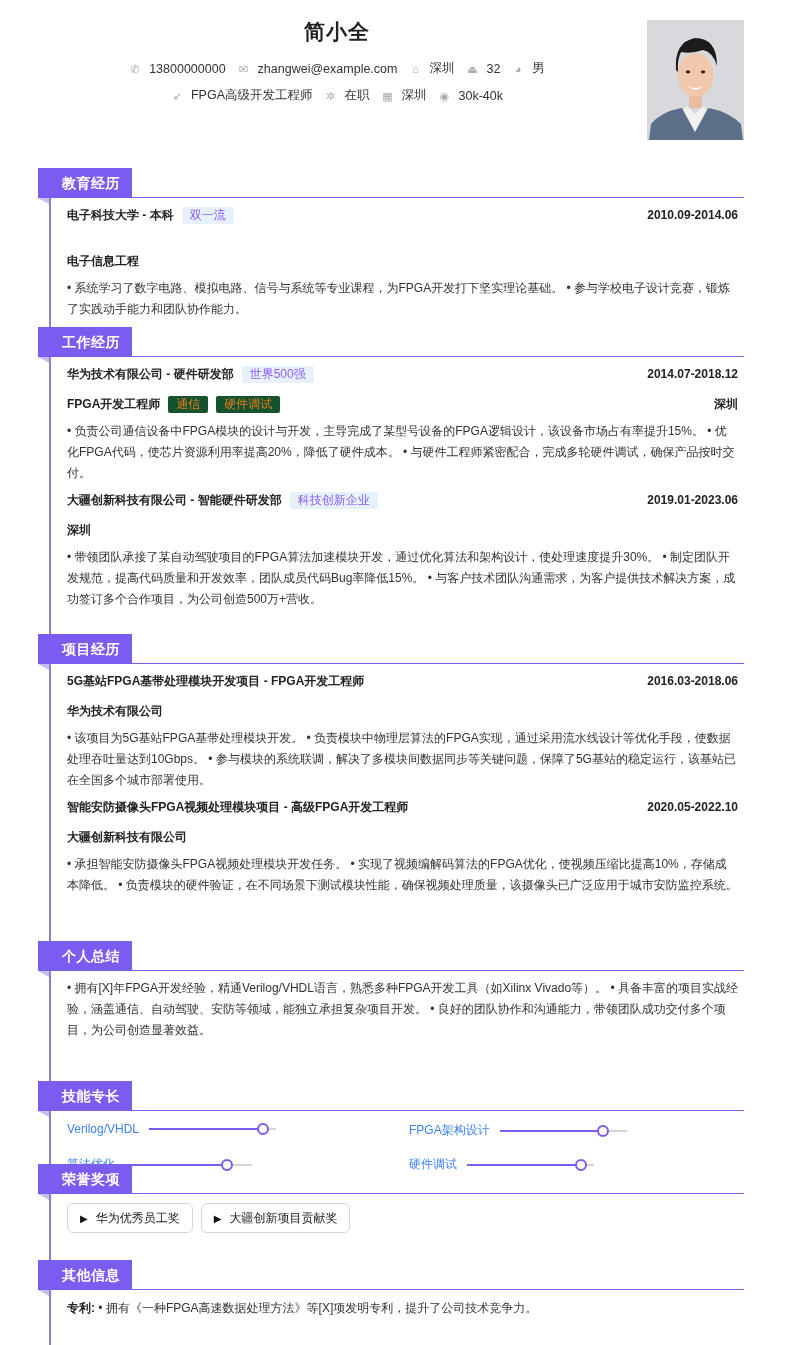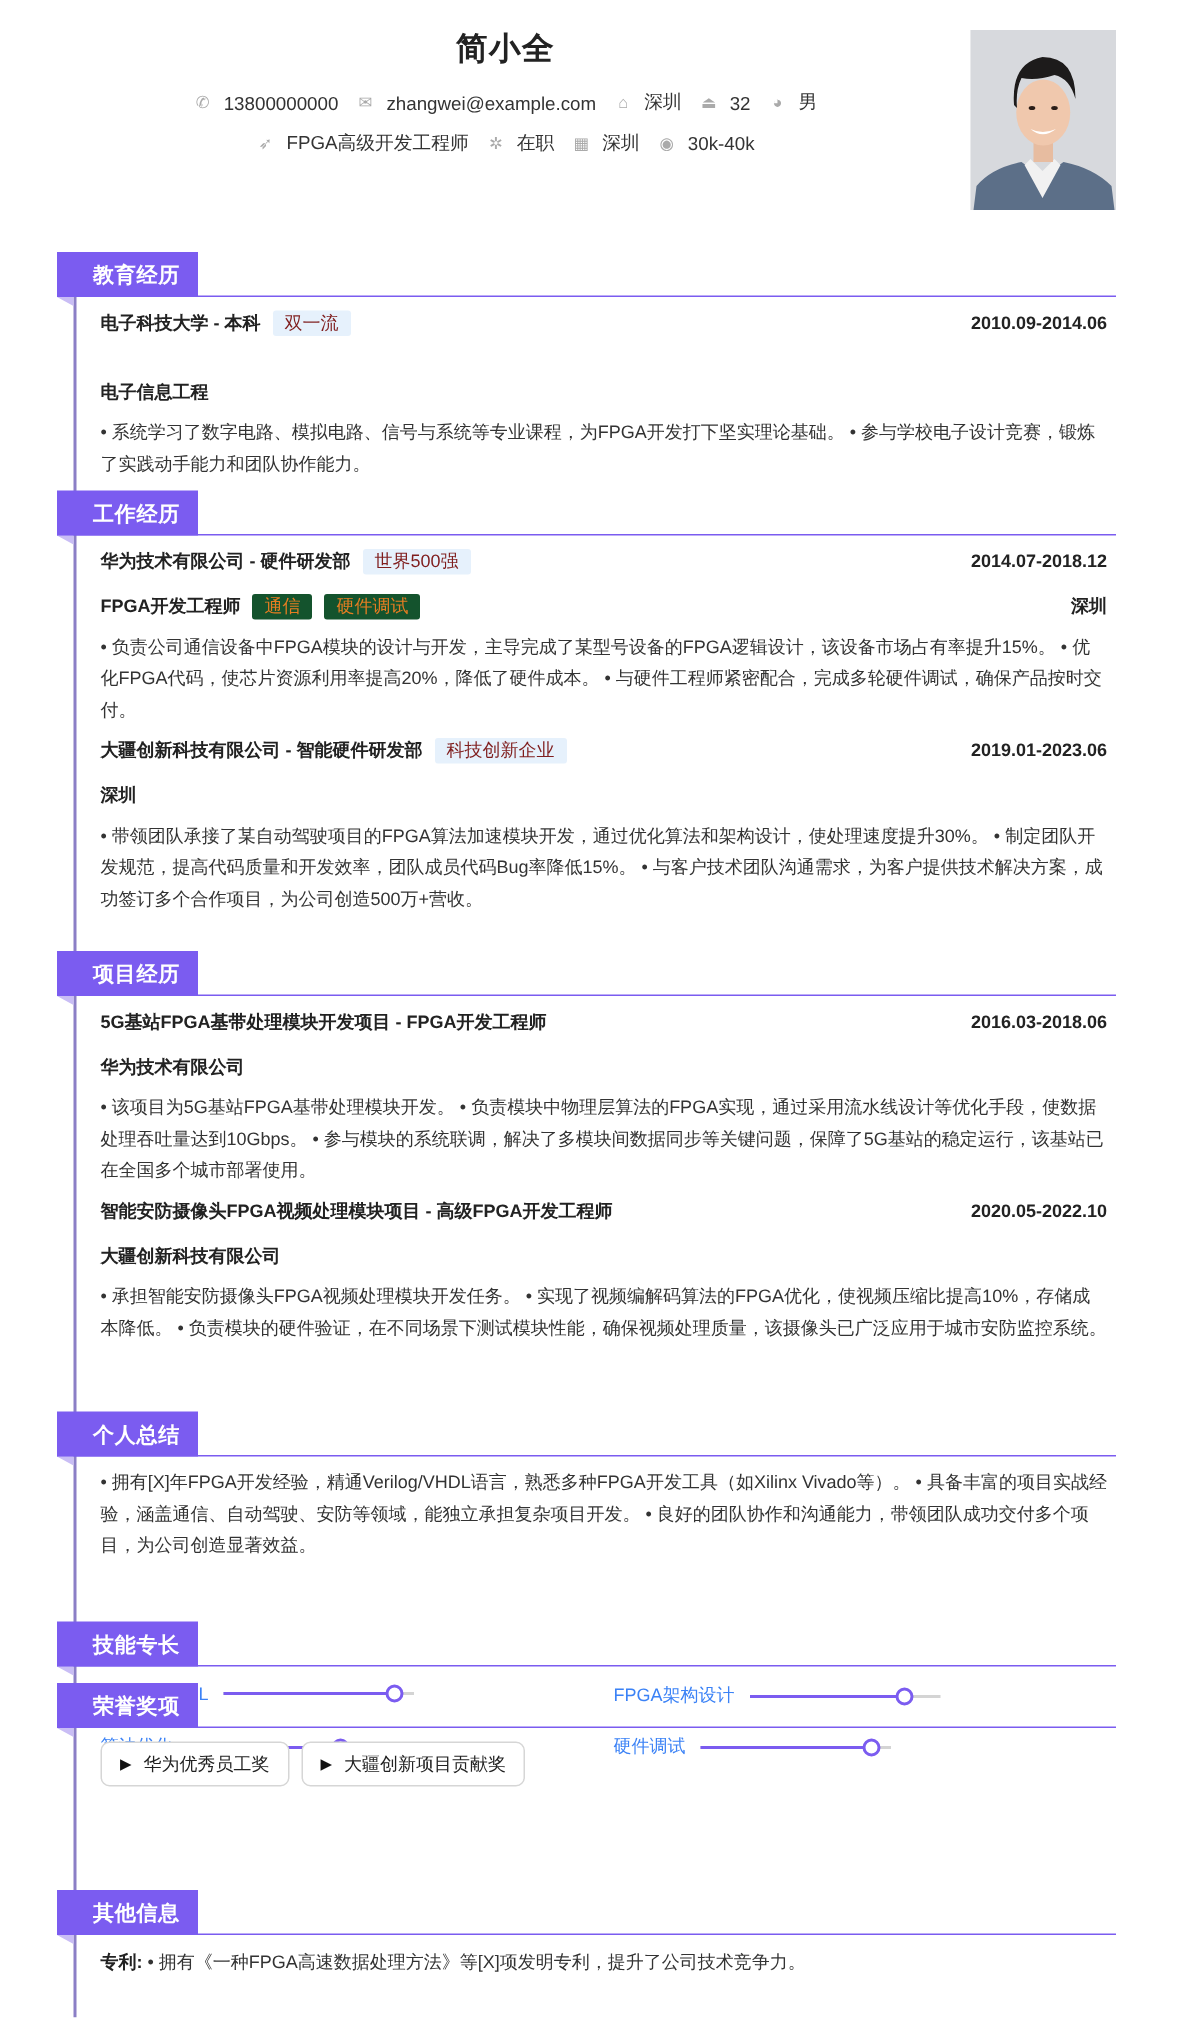--- a/index.html
+++ b/index.html
@@ -20,21 +20,21 @@
   .section { position: absolute; left: 38px; width: 706px; }
   .sec-head { position: relative; height: 30px; }
   .sec-tab { position: absolute; left: 0; top: 0; height: 30px; padding: 0 12px 0 24px; background: #7b5cf0; color: #fff; font-size: 14px; font-weight: bold; line-height: 30px; letter-spacing: 0.5px; }
   .sec-fold { position: absolute; left: 0; top: 30px; width: 0; height: 0; border-top: 6px solid #c9bdf5; border-left: 11px solid transparent; }
   .sec-line { position: absolute; left: 0; right: 0; top: 29px; height: 1px; background: #7b5cf0; }
 
   .entry { position: absolute; left: 29px; width: 671px; }
   .row { display: flex; justify-content: space-between; align-items: center; height: 18px; }
   .bold { font-weight: bold; font-size: 12px; color: #222; }
   .tag { display: inline-block; font-size: 12px; padding: 0 8px; height: 17px; line-height: 17px; border-radius: 2px; margin-left: 8px; font-weight: normal; }
-  .tag.blue { background: #e6f1fc; color: #7f1d1d; }
+  .tag.blue { background: #e6f1fc; color: #8b5cf6; }
   .tag.orange { background: #14532d; color: #e67d22; }
   .desc { font-size: 12px; line-height: 21px; color: #333; }
 
   .skill-row { position: absolute; display: flex; align-items: center; font-size: 12px; color: #3b82f6; }
   .slider { position: relative; height: 12px; margin-left: 10px; }
   .slider .track { position: absolute; left: 0; top: 5px; height: 2px; background: #d4d4d4; }
   .slider .fill { position: absolute; left: 0; top: 5px; height: 2px; background: #7b5cf0; }
   .slider .knob { position: absolute; top: 0; width: 12px; height: 12px; border: 2px solid #7b5cf0; border-radius: 50%; background: #fff; }
 
   .award { display: inline-flex; align-items: center; height: 30px; padding: 0 12px; border: 1px solid #d6d6d6; border-radius: 6px; font-size: 12px; color: #222; margin-right: 8px; background: #fff; }
@@ -221,21 +221,21 @@
   <div class="skill-row" style="left:371px; top:75px;">
     <span>硬件调试</span>
     <div class="slider" style="width:127px;">
       <div class="track" style="width:127px;"></div>
         <div class="fill" style="width:114px;"></div>
         <div class="knob" style="left:108px;"></div>
     </div>
   </div>
 </div>
 
-<div class="section" style="top:1122px; height:80px;">
+<div class="section" style="top:1164px; height:80px;">
   <div class="sec-head">
     <div class="sec-tab">荣誉奖项</div>
     <div class="sec-fold"></div>
     <div class="sec-line"></div>
   </div>
   <div style="position:absolute; left:29px; top:39px; display:flex;">
     <div class="award">
         <span class="tri">▶</span>
         <span>华为优秀员工奖</span>
       </div>

